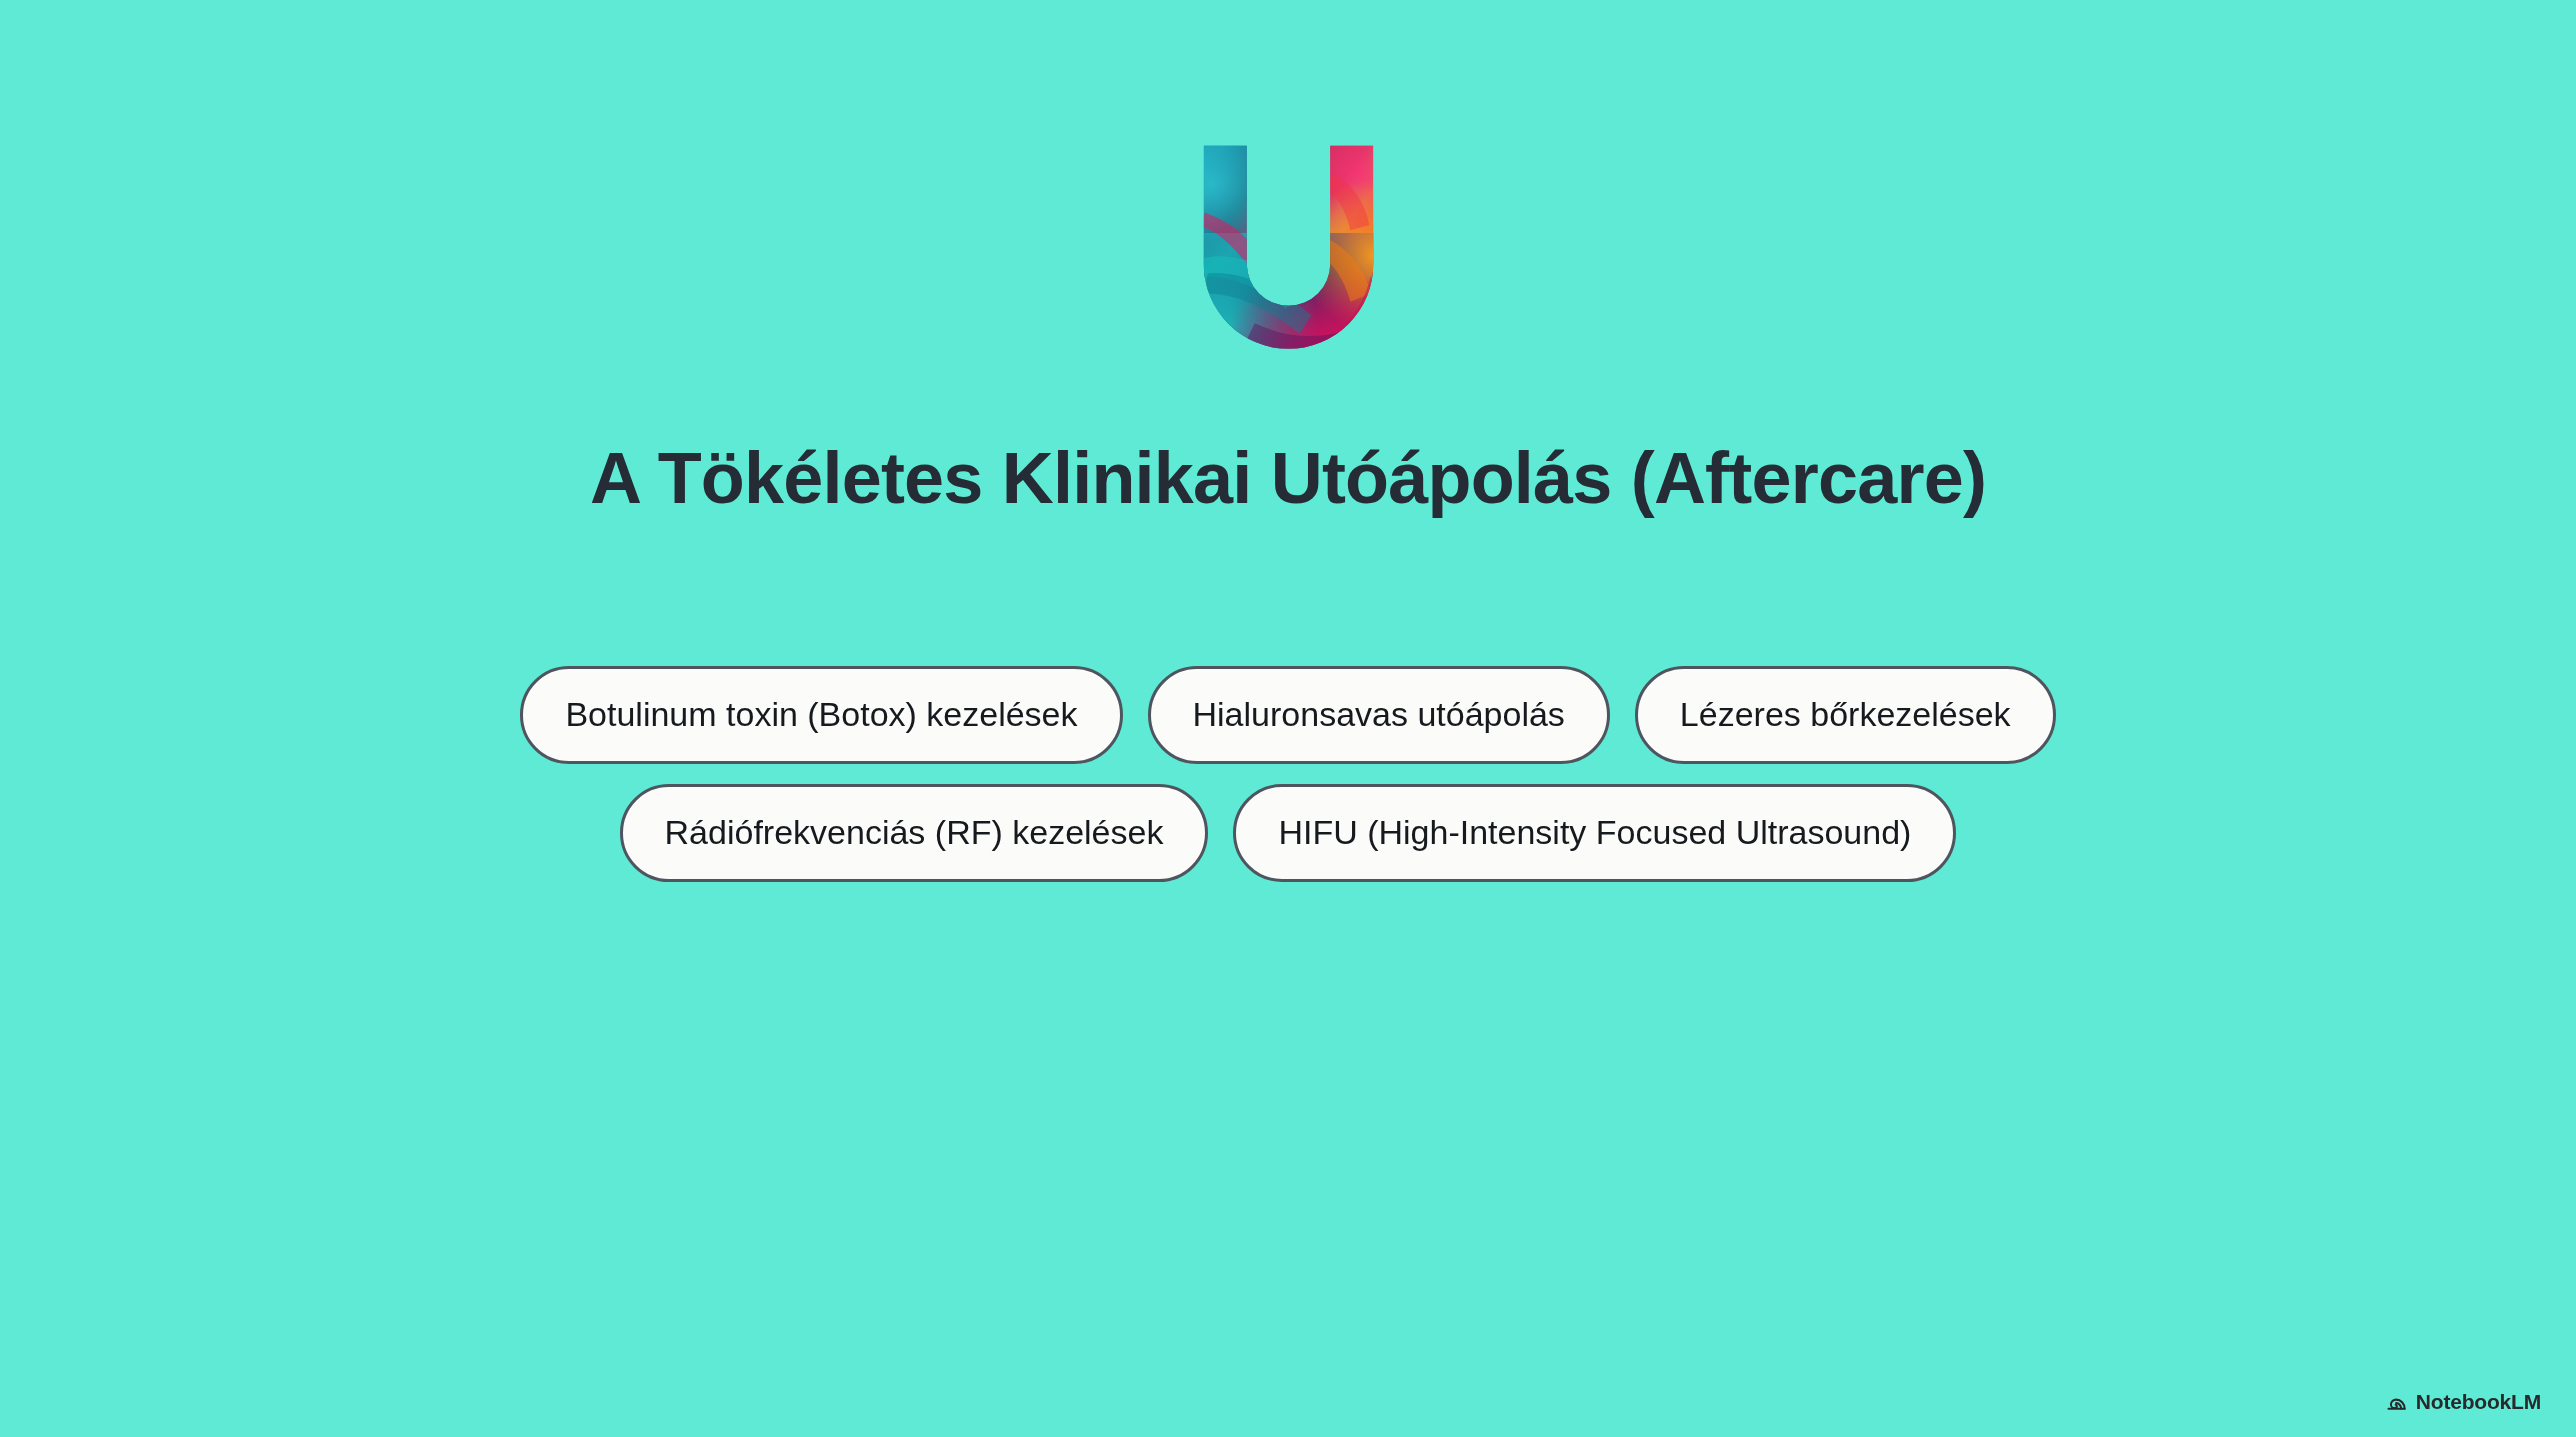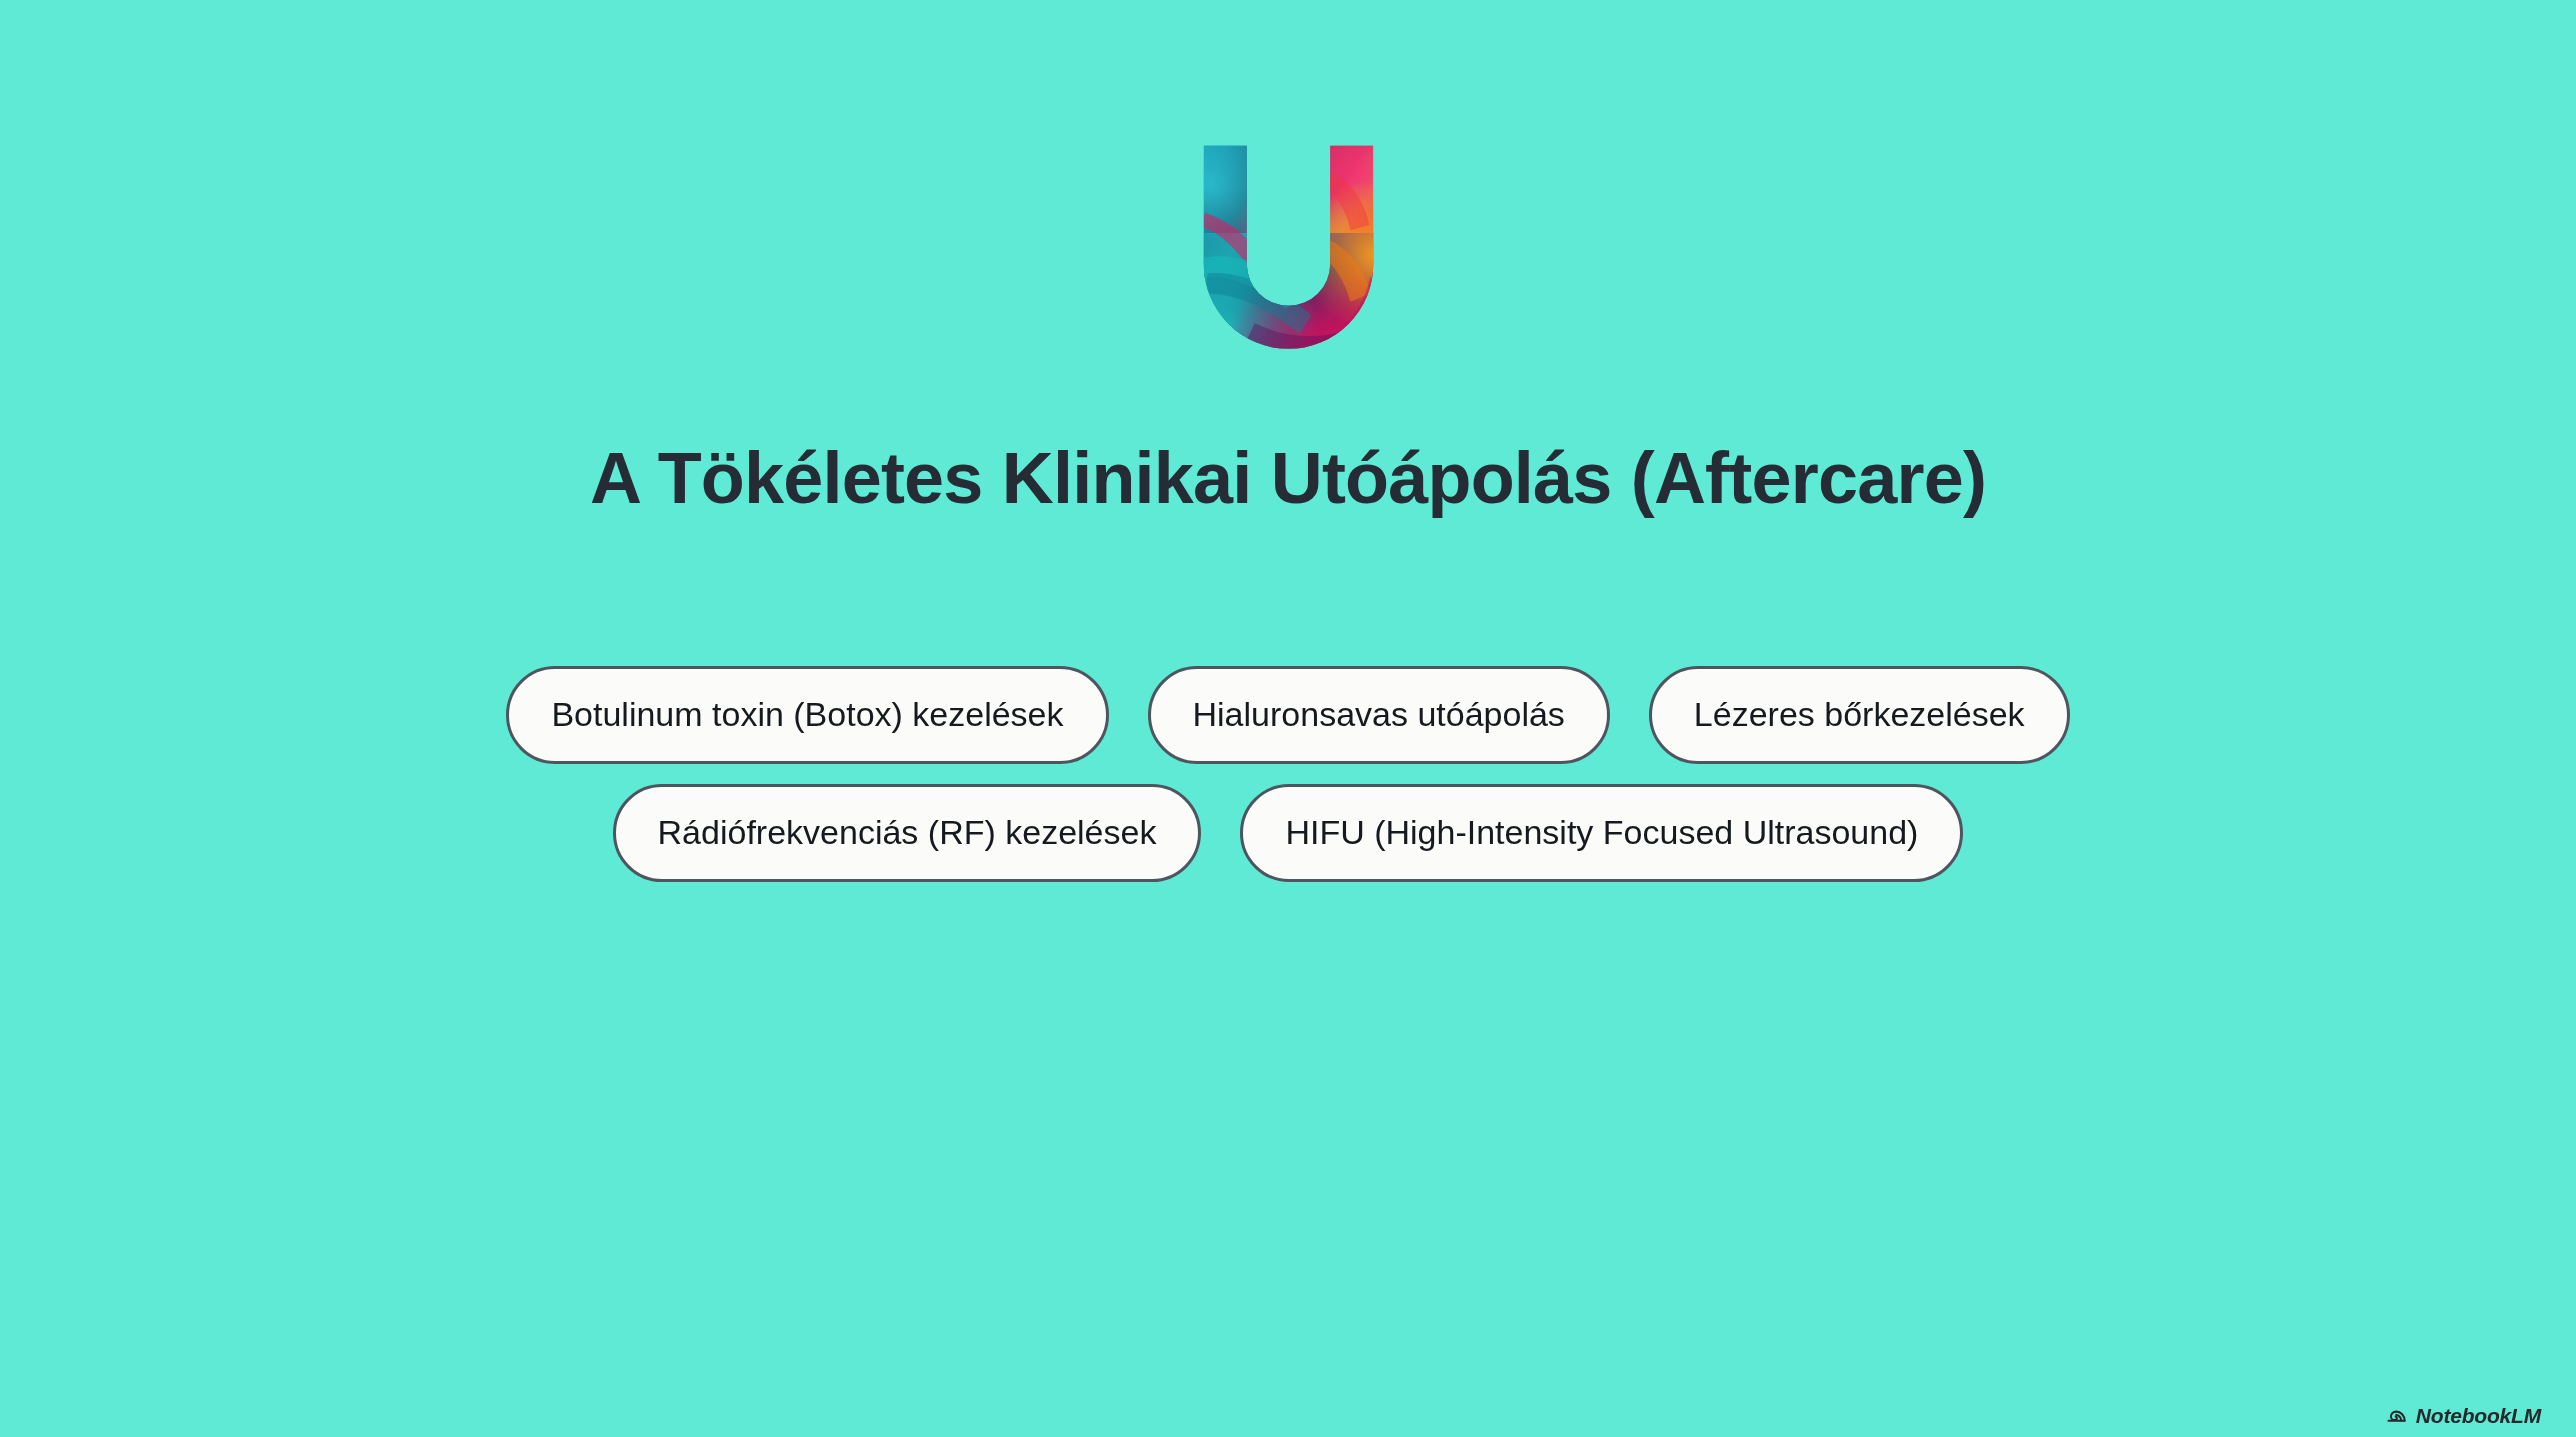--- a/index.html
+++ b/index.html
@@ -72,45 +72,44 @@
     display: flex;
     flex-direction: column;
     align-items: center;
     gap: 20px;
   }
   .pill-row {
     display: flex;
     flex-direction: row;
     justify-content: center;
     align-items: center;
-    gap: 39px;
+    gap: 25px;
   }
   .pill {
     border: 3.4px solid #4e555e;
     border-radius: 673px;
     background: #fbfbfa;
     color: #16191d;
     font-size: 34px;
     font-weight: 400;
     line-height: 1;
     padding: 28px 42px 30px 42px;
     white-space: nowrap;
     box-sizing: border-box;
   }
 
   
   .watermark {
     position: absolute;
     right: 35px;
-    bottom: 12px;
+    bottom: 24px;
     display: flex;
     flex-direction: row;
-    align-items: flex-end;
+    align-items: flex-start;
     gap: 7.4px;
-    font-style: italic;
   }
   .watermark-icon {
     width: 23px;
     height: 23px;
     display: block;
   }
   .watermark-label {
     font-size: 21px;
     font-weight: 600;
     letter-spacing: -0.2px;

